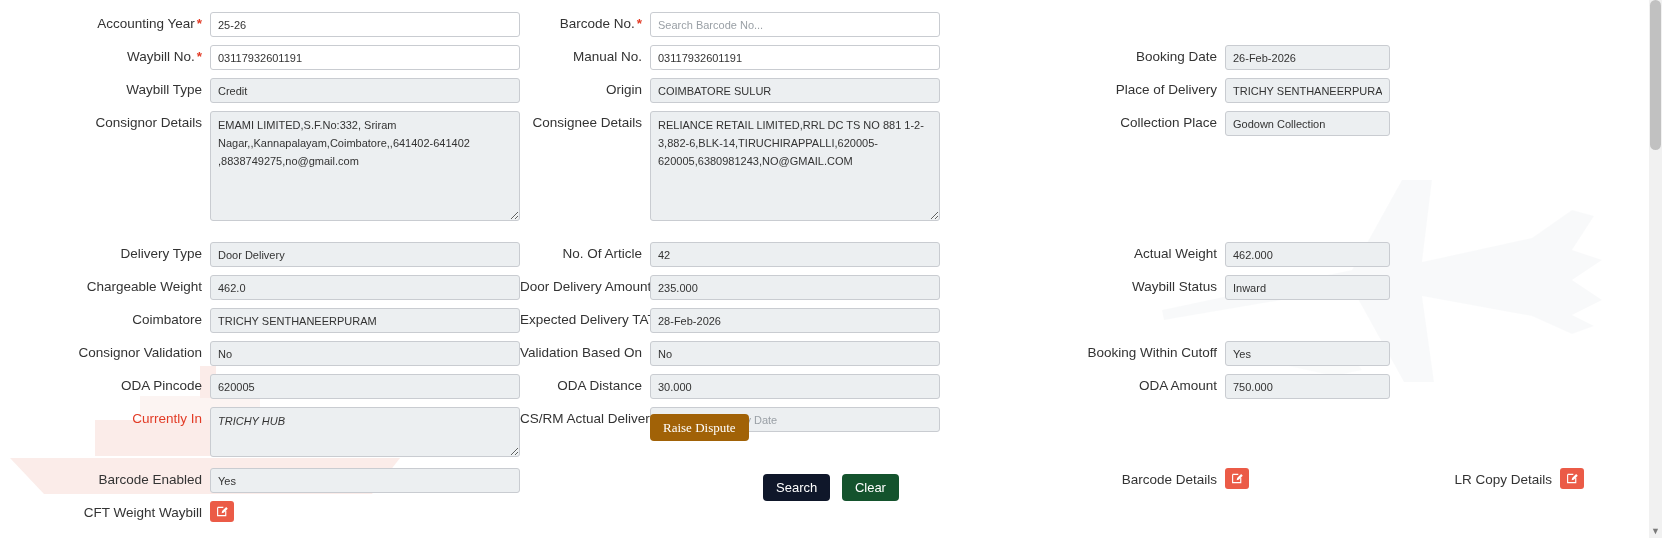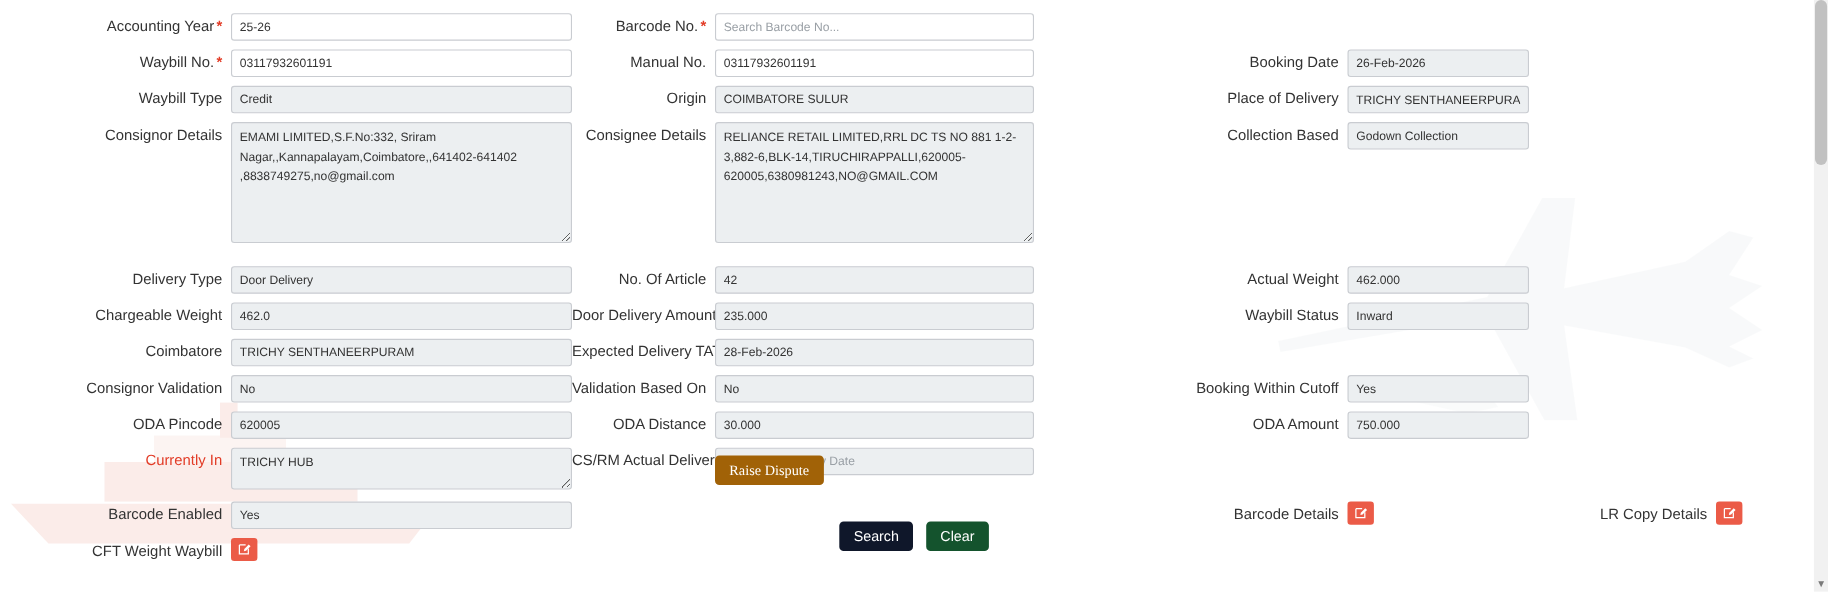--- a/index.html
+++ b/index.html
@@ -89,21 +89,22 @@
   input.ctl::placeholder, textarea.ctl::placeholder {
     color: #9aa0a6;
   }
   textarea.ctl {
     height: 110px;
     resize: vertical;
     line-height: 18px;
     overflow: hidden;
   }
   textarea.ctl.small {
-    height: 38px;
+    height: 50px;
+    font-style: italic;
   }
   .wide-field {
     width: 308px;
   }
   .mid-field {
     width: 288px;
   }
   .right-field {
     width: 166px;
   }
@@ -249,21 +250,21 @@
     <div class="fld"></div>
 
     <div class="lbl"><span>Consignor Details</span></div>
     <div class="fld">
       <textarea class="ctl wide-field" readonly="" style="">EMAMI LIMITED,S.F.No:332, Sriram Nagar,,Kannapalayam,Coimbatore,,641402-641402 ,8838749275,no@gmail.com</textarea>
     </div>
     <div class="lbl"><span>Consignee Details</span></div>
     <div class="fld">
       <textarea class="ctl mid-field" readonly="" style="">RELIANCE RETAIL LIMITED,RRL DC TS NO 881 1-2-3,882-6,BLK-14,TIRUCHIRAPPALLI,620005-620005,6380981243,NO@GMAIL.COM</textarea>
     </div>
-    <div class="lbl"><span>Collection Based</span></div>
+    <div class="lbl"><span>Collection Place</span></div>
     <div class="fld">
       <input class="ctl right-field" readonly="" value="Godown Collection" style="">
     </div>
     <div class="fld"></div>
     <div class="fld"></div>
 
     <div class="spacer-row"></div>
     <div class="spacer-row"></div>
     <div class="spacer-row"></div>
     <div class="spacer-row"></div>

